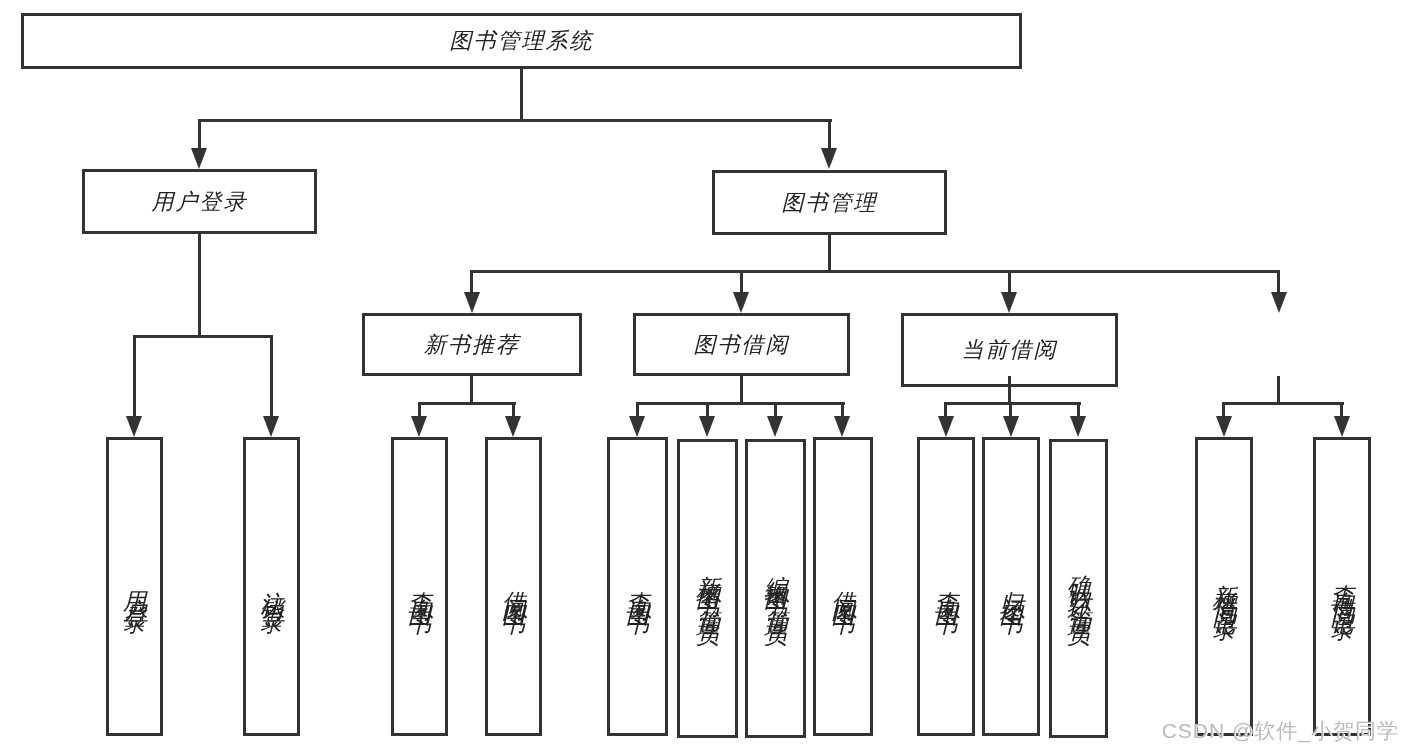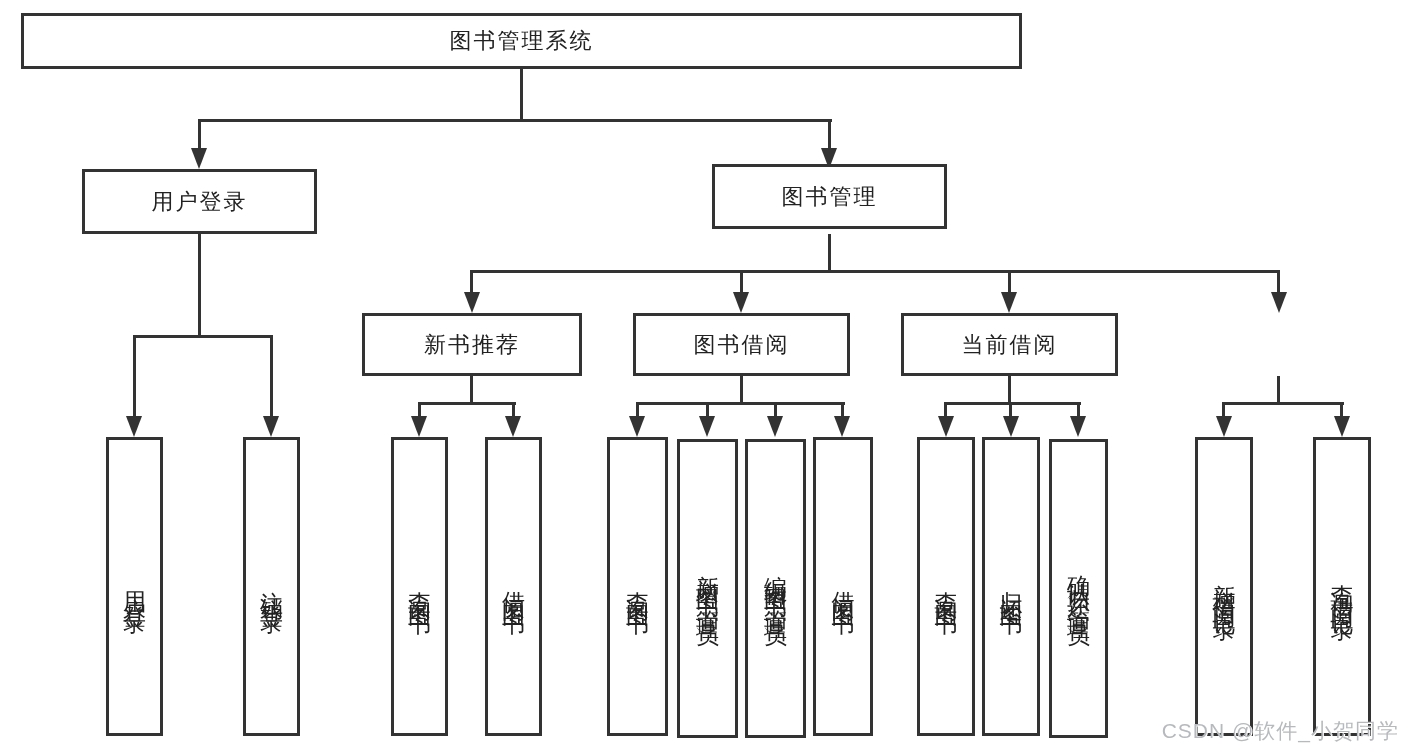--- a/index.html
+++ b/index.html
@@ -12,20 +12,21 @@
     font-family: "Liberation Sans", "DejaVu Sans", sans-serif;
   }
   .hbox, .vbox {
     position: absolute;
     box-sizing: border-box;
     border: 3px solid #333333;
     background: #ffffff;
     display: flex;
     align-items: center;
     justify-content: center;
+    font-style: italic;
   }
   .hbox .lbl {
     font-size: 22px;
     color: #222222;
     letter-spacing: 2px;
     white-space: nowrap;
   }
   .vbox .lbl {
     writing-mode: vertical-rl;
     text-orientation: mixed;
@@ -66,21 +67,21 @@
   <div class="line" style="left:520px; top:69px; width:3px; height:52px;"></div>
   <div class="line" style="left:198px; top:119px; width:634px; height:3px;"></div>
   <div class="line" style="left:198px; top:121px; width:3px; height:29px;"></div>
   <div class="line" style="left:828px; top:121px; width:3px; height:29px;"></div>
   <div class="arrow" style="left:191px; top:148px;"></div>
   <div class="arrow" style="left:821px; top:148px;"></div>
 
   <div class="hbox" style="left:82px; top:169px; width:235px; height:65px;">
     <span class="lbl">用户登录</span>
   </div>
-  <div class="hbox" style="left:712px; top:164px; width:235px; height:65px;text-align:right;">
+  <div class="hbox" style="left:712px; top:170px; width:235px; height:65px;text-align:right;">
     <span class="lbl">图书管理</span>
   </div>
 
   <div class="line" style="left:198px; top:234px; width:3px; height:104px;"></div>
   <div class="line" style="left:133px; top:335px; width:140px; height:3px;"></div>
   <div class="line" style="left:133px; top:338px; width:3px; height:78px;"></div>
   <div class="line" style="left:270px; top:338px; width:3px; height:78px;"></div>
   <div class="arrow" style="left:126px; top:416px;"></div>
   <div class="arrow" style="left:263px; top:416px;"></div>
 
@@ -94,21 +95,21 @@
   <div class="arrow" style="left:733px; top:292px;"></div>
   <div class="arrow" style="left:1001px; top:292px;"></div>
   <div class="arrow" style="left:1271px; top:292px;"></div>
 
   <div class="hbox" style="left:362px; top:313px; width:220px; height:63px;">
     <span class="lbl">新书推荐</span>
   </div>
   <div class="hbox" style="left:633px; top:313px; width:217px; height:63px;">
     <span class="lbl">图书借阅</span>
   </div>
-  <div class="hbox" style="left:901px; top:313px; width:217px; height:63px;">
+  <div class="hbox" style="left:901px; top:313px; width:217px; height:74px;">
     <span class="lbl">当前借阅</span>
   </div>
 
   <div class="line" style="left:470px; top:376px; width:3px; height:29px;"></div>
   <div class="line" style="left:418px; top:402px; width:98px; height:3px;"></div>
   <div class="line" style="left:418px; top:405px; width:3px; height:12px;"></div>
   <div class="line" style="left:512px; top:405px; width:3px; height:12px;"></div>
   <div class="arrow" style="left:411px; top:416px;"></div>
   <div class="arrow" style="left:505px; top:416px;"></div>
 

